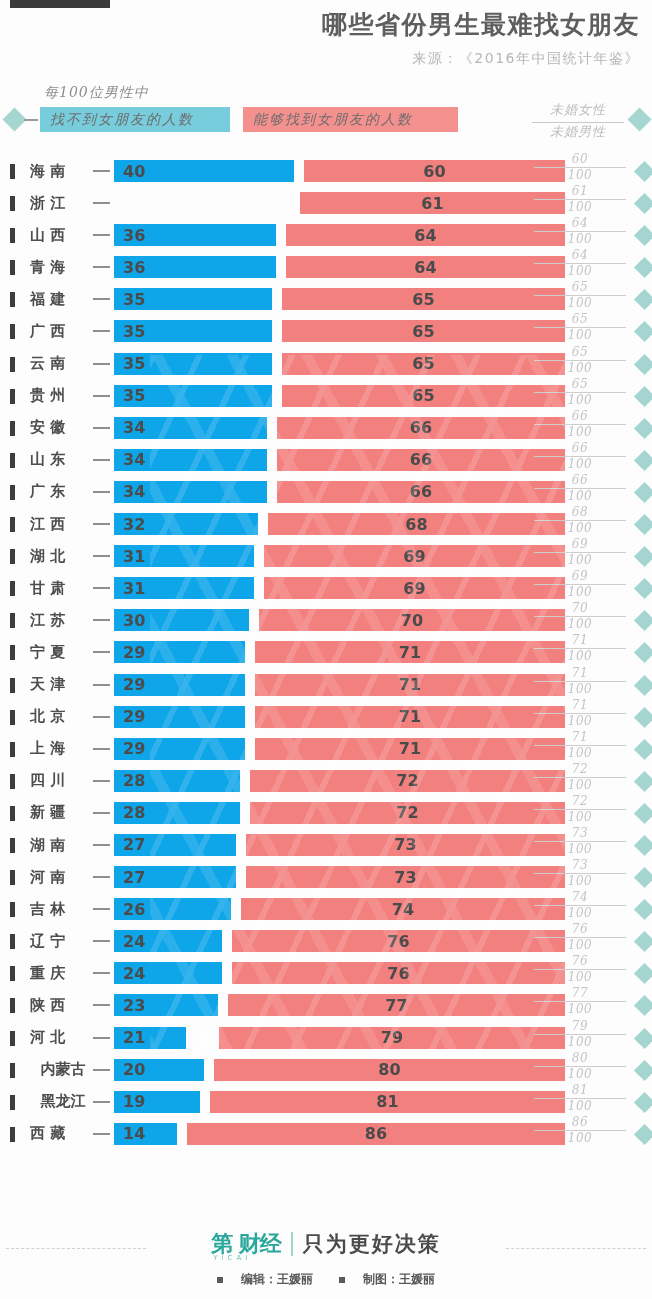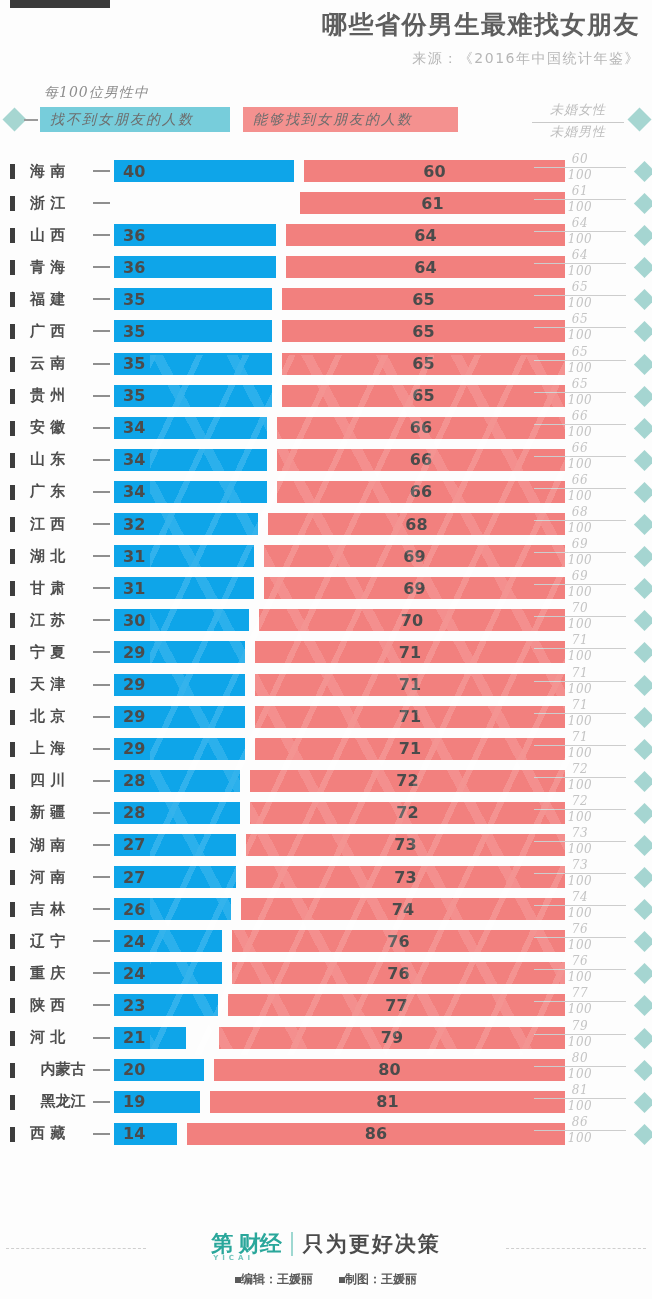--- a/index.html
+++ b/index.html
@@ -259,21 +259,21 @@
     color: #2aa79b;
     letter-spacing: -1px;
     position: relative;
   }
   .brand-sub {
     position: absolute;
     left: 2px; top: 25px;
     font-size: 7px;
     letter-spacing: 4px;
     color: #74c6bd;
-    font-weight: bold;
+    font-weight: normal;
   }
   .brand-divider {
     width: 2px; height: 24px;
     background: #9ed8d1;
   }
   .brand-slogan {
     font-family: "DejaVu Sans", sans-serif;
     font-size: 21px;
     font-weight: bold;
     color: #4b4b4b;
@@ -285,21 +285,21 @@
     width: 652px;
     display: flex;
     align-items: center;
     justify-content: center;
     gap: 26px;
     font-family: "DejaVu Sans", sans-serif;
     font-size: 12px;
     font-weight: bold;
     color: #5a5a5a;
   }
-  .credit { display: flex; align-items: center; gap: 0; }
+  .credit { display: flex; align-items: center; gap: 18px; }
   .credit-sq { width: 6px; height: 6px; background: #5a5a5a; }
 </style>
 </head>
 <body>
 
 <div class="top-crop-bar"></div>
 
 <div class="header">
   <div class="chart-title">哪些省份男生最难找女朋友</div>
   <div class="chart-source">来源：《2016年中国统计年鉴》</div>

